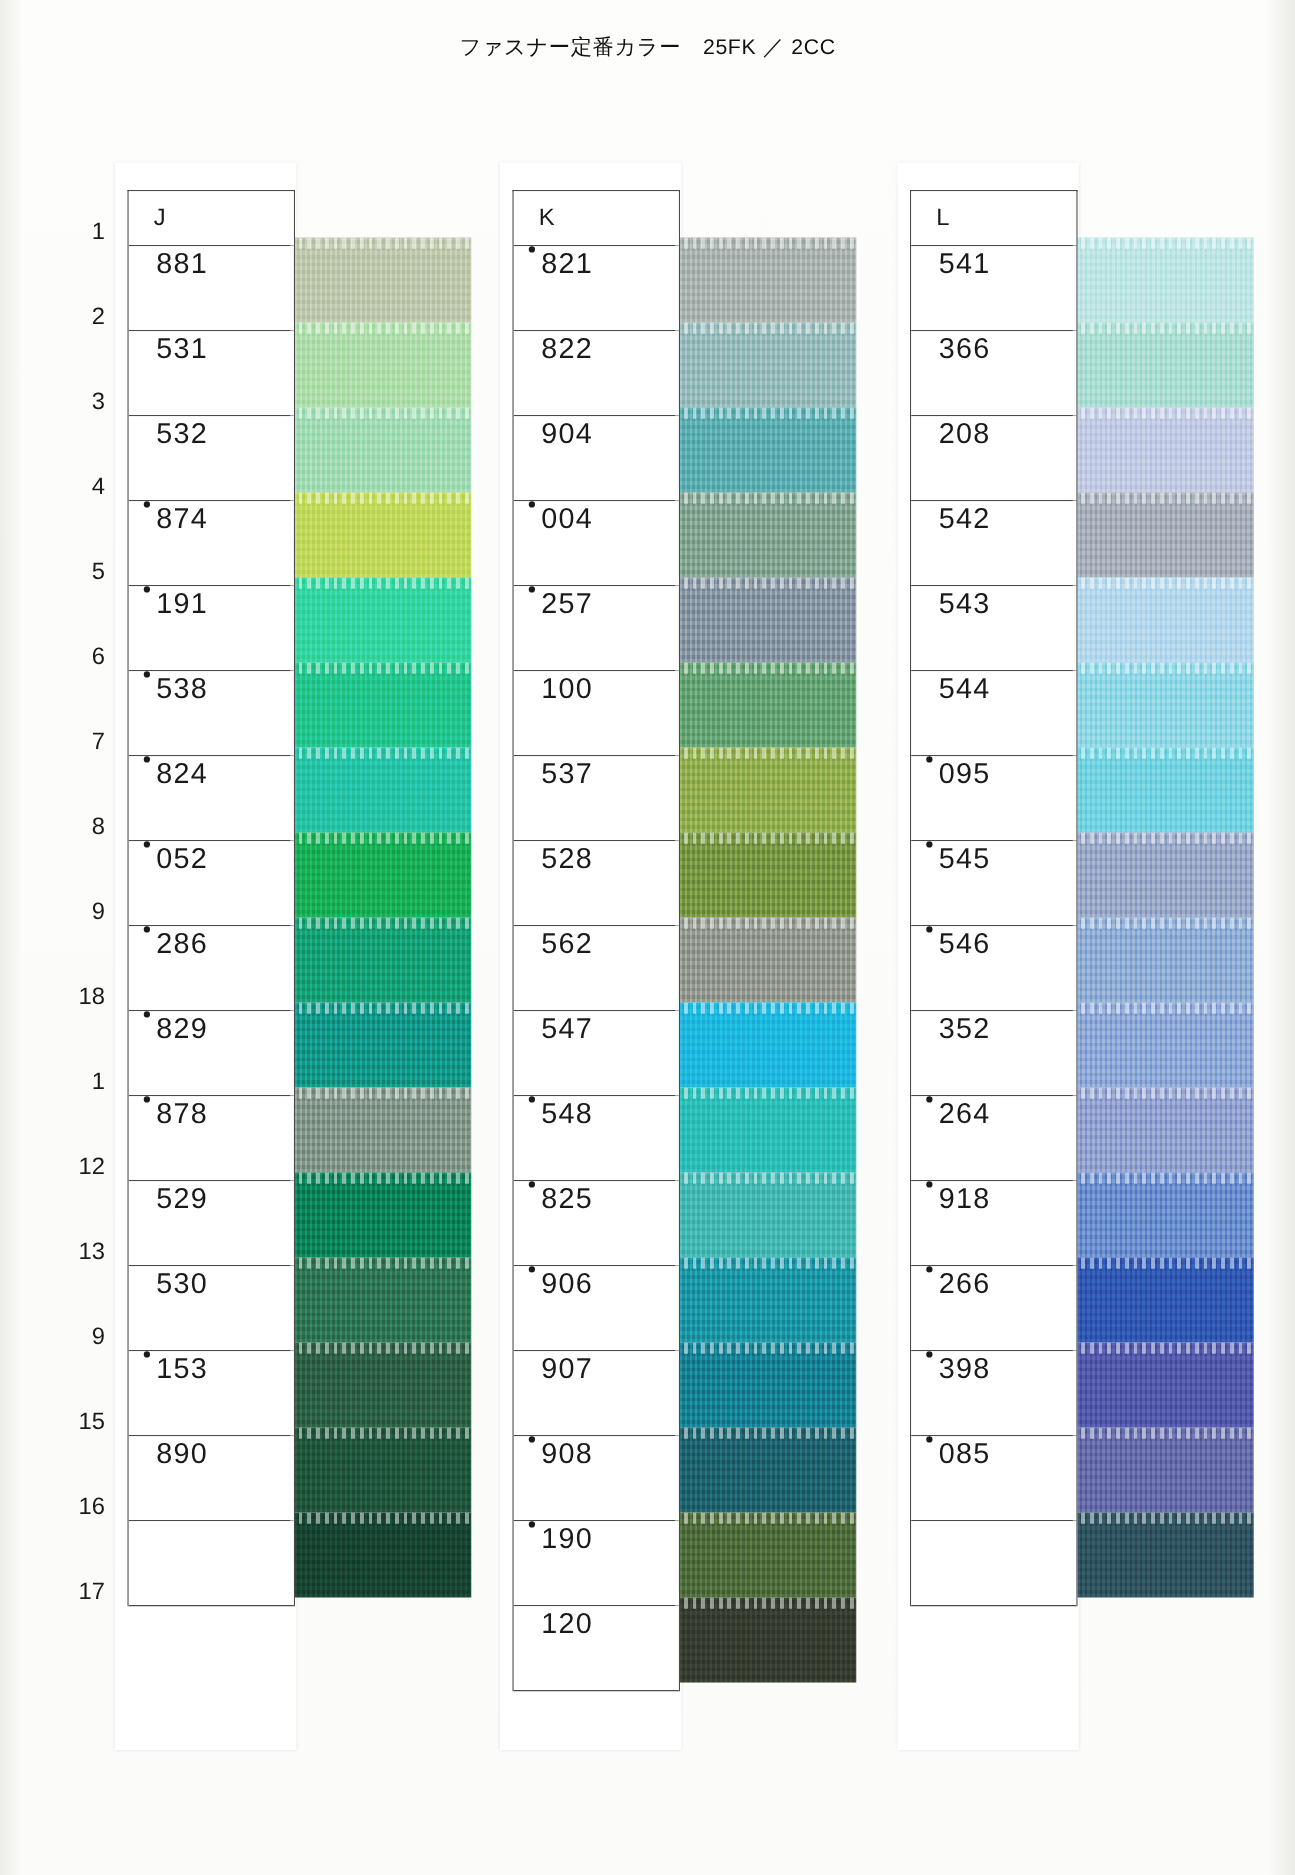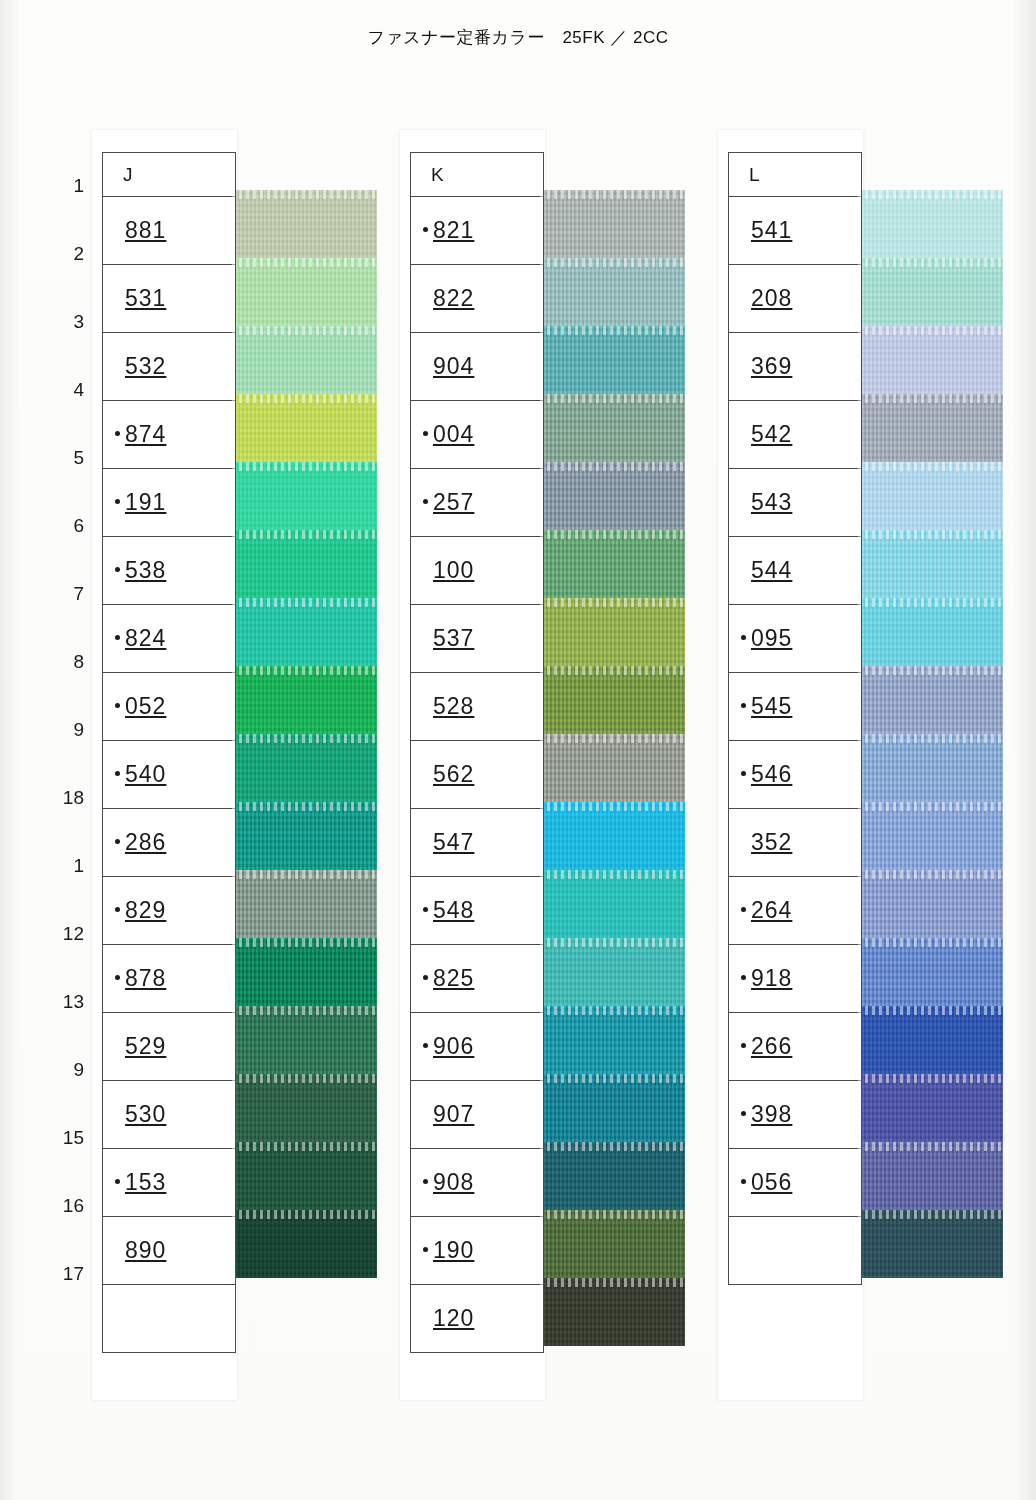--- a/index.html
+++ b/index.html
@@ -123,27 +123,25 @@
     display: flex;
     align-items: center;
     padding-left: 20px;
     font-size: 19px;
     background: #fff;
   }
   .row-cell {
     height: 68px;
     border-bottom: 1px solid #4a4a4a;
     display: flex;
-    align-items: center;
     padding-left: 12px;
     background: #fff;
     font-size: 23px;
     letter-spacing: 1px;
     box-sizing: border-box;
-    text-decoration: underline;
   }
   .dot {
     display: inline-block;
     width: 5px;
     height: 5px;
     border-radius: 50%;
     background: #1a1a1a;
     margin-right: 5px;
     margin-bottom: 2px;
     flex: 0 0 auto;
@@ -242,24 +240,20 @@
           <span class="dot"></span>
           <span class="code">538</span>
         </div>
         <div class="row-cell">
           <span class="dot"></span>
           <span class="code">824</span>
         </div>
         <div class="row-cell">
           <span class="dot"></span>
           <span class="code">052</span>
-        </div>
-        <div class="row-cell">
-          <span class="dot"></span>
-          <span class="code">540</span>
         </div>
         <div class="row-cell">
           <span class="dot"></span>
           <span class="code">286</span>
         </div>
         <div class="row-cell">
           <span class="dot"></span>
           <span class="code">829</span>
         </div>
         <div class="row-cell">
@@ -402,28 +396,28 @@
         <div class="swatch" title="074" style="background: rgb(42, 74, 85);"></div>
       </div>
       <div class="table">
         <div class="head-cell">L</div>
         <div class="row-cell">
           <span class="dot hidden"></span>
           <span class="code">541</span>
         </div>
         <div class="row-cell">
           <span class="dot hidden"></span>
+          <span class="code">366</span>
+        </div>
+        <div class="row-cell">
+          <span class="dot hidden"></span>
           <span class="code">208</span>
         </div>
         <div class="row-cell">
           <span class="dot hidden"></span>
-          <span class="code">369</span>
-        </div>
-        <div class="row-cell">
-          <span class="dot hidden"></span>
           <span class="code">542</span>
         </div>
         <div class="row-cell">
           <span class="dot hidden"></span>
           <span class="code">543</span>
         </div>
         <div class="row-cell">
           <span class="dot hidden"></span>
           <span class="code">544</span>
         </div>
@@ -454,21 +448,21 @@
         <div class="row-cell">
           <span class="dot"></span>
           <span class="code">266</span>
         </div>
         <div class="row-cell">
           <span class="dot"></span>
           <span class="code">398</span>
         </div>
         <div class="row-cell">
           <span class="dot"></span>
-          <span class="code">056</span>
+          <span class="code">085</span>
         </div>
         <div class="row-cell">
           <span class="dot hidden"></span>
           <span class="code"></span>
         </div>
       </div>
     </div>
   </div>
 
 </body></html>

